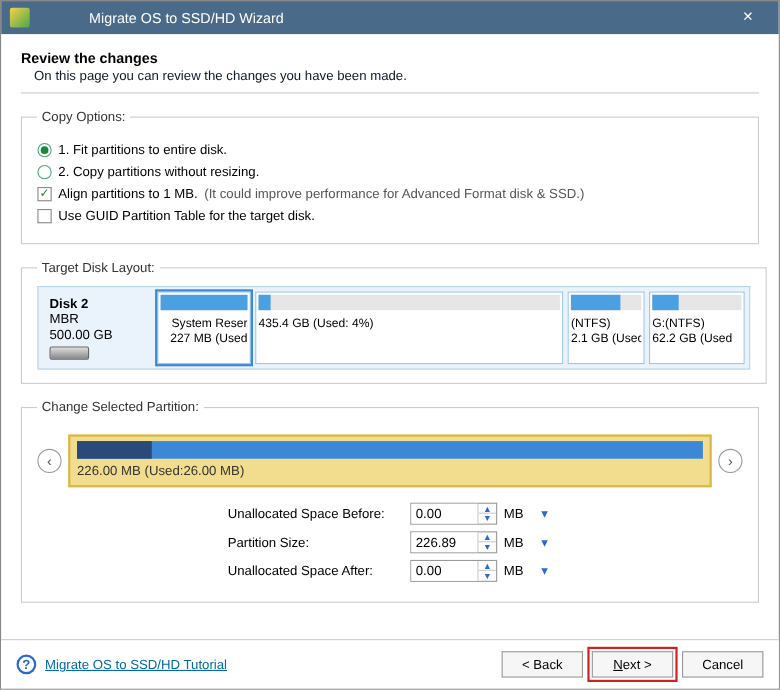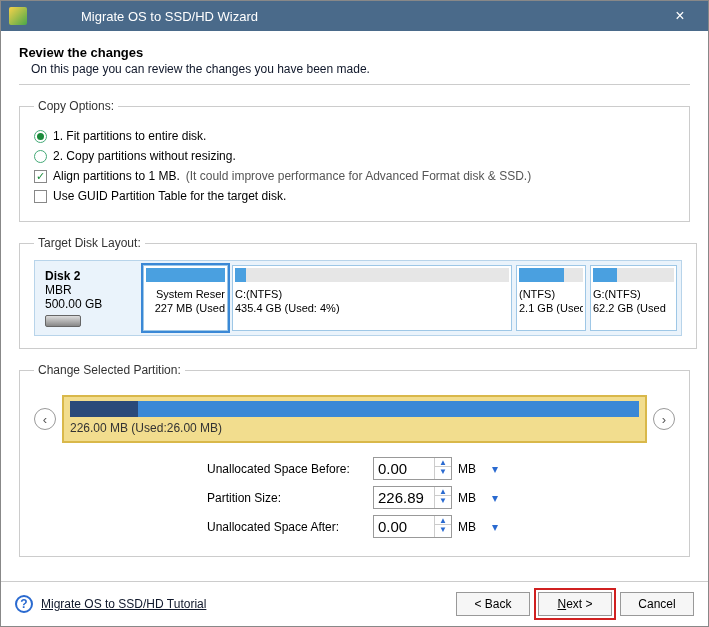--- a/index.html
+++ b/index.html
@@ -30,29 +30,29 @@
 .part .lbl { font-size: 11px; line-height: 1.25; white-space: nowrap; overflow: hidden; }
 .csp-wrap { display: flex; align-items: center; gap: 6px; padding: 8px 0 4px 0; }
 .nav-btn { width: 22px; height: 22px; border: 1px solid #999; border-radius: 50%; display: flex; align-items: center; justify-content: center; background: #fff; cursor: pointer; font-size: 13px; color: #555; }
 .slider-box { flex: 1; border: 2px solid #d9b84a; background: #f2dd8e; padding: 4px 6px 6px 6px; }
 .slider-bar { height: 16px; background: #3a88d6; position: relative; }
 .slider-bar .used { position: absolute; top: 0; left: 0; height: 100%; background: #2a4a7a; }
 .slider-text { margin-top: 4px; color: #333; }
 .form-row { display: flex; align-items: center; margin: 6px 0; gap: 6px; justify-content: center; }
 .form-row label { width: 160px; text-align: left; }
 .num-input { display: flex; border: 1px solid #999; }
-.num-input input { border: none; width: 60px; padding: 2px 4px; font-size: 15px; outline: none; }
+.num-input input { border: none; width: 60px; padding: 2px 4px; font-size: 12px; outline: none; }
 .spin { display: flex; flex-direction: column; border-left: 1px solid #ccc; }
 .spin span { width: 16px; height: 9px; font-size: 8px; text-align: center; line-height: 9px; color: #2a6ad0; cursor: pointer; }
 .spin span:first-child { border-bottom: 1px solid #ccc; }
 .unit { width: 24px; }
 .dd { color: #2a6ad0; cursor: pointer; padding: 0 4px; }
 .footer { position: absolute; bottom: 0; left: 0; right: 0; border-top: 1px solid #ccc; padding: 10px 14px; display: flex; align-items: center; gap: 8px; background: #fff; }
 .help-icon { width: 18px; height: 18px; border: 2px solid #2a6ad0; border-radius: 50%; color: #2a6ad0; display: flex; align-items: center; justify-content: center; font-weight: bold; font-size: 12px; }
-.tutorial-link { color: #0f172a; text-decoration: underline; cursor: pointer; }
+.tutorial-link { color: #0369a1; text-decoration: underline; cursor: pointer; }
 .footer .spacer { flex: 1; }
 .btn { min-width: 74px; height: 24px; border: 1px solid #999; background: #f6f6f6; cursor: pointer; padding: 0 10px; }
 .btn.primary-frame { outline: 2px solid #d02020; outline-offset: 2px; }
 </style>
 </head>
 <body>
 
 <div class="titlebar">
   <div class="icon"></div>
   <div class="title">Migrate OS to SSD/HD Wizard</div>
@@ -99,21 +99,20 @@
             <div class="bar">
               <div class="fill" style="width:100%"></div>
             </div>
             <div class="lbl">System Reser</div>
             <div class="lbl">227 MB (Used</div>
           </div>
           <div class="part" style="width: 280px;">
             <div class="bar">
               <div class="fill" style="width:4%"></div>
             </div>
-            <div class="lbl">C:(NTFS)</div>
             <div class="lbl">435.4 GB (Used: 4%)</div>
           </div>
           <div class="part" style="width: 70px;">
             <div class="bar">
               <div class="fill" style="width:70%"></div>
             </div>
             <div class="lbl">(NTFS)</div>
             <div class="lbl">2.1 GB (Used:</div>
           </div>
           <div class="part" style="width: 87px;">

